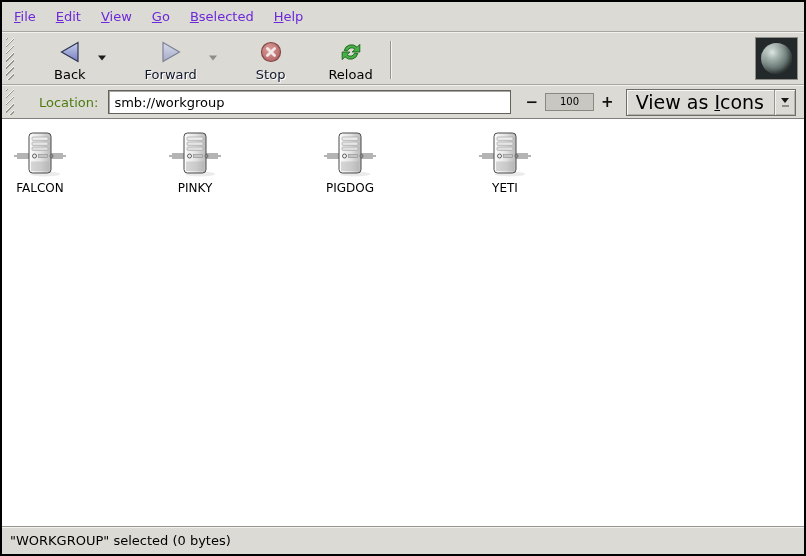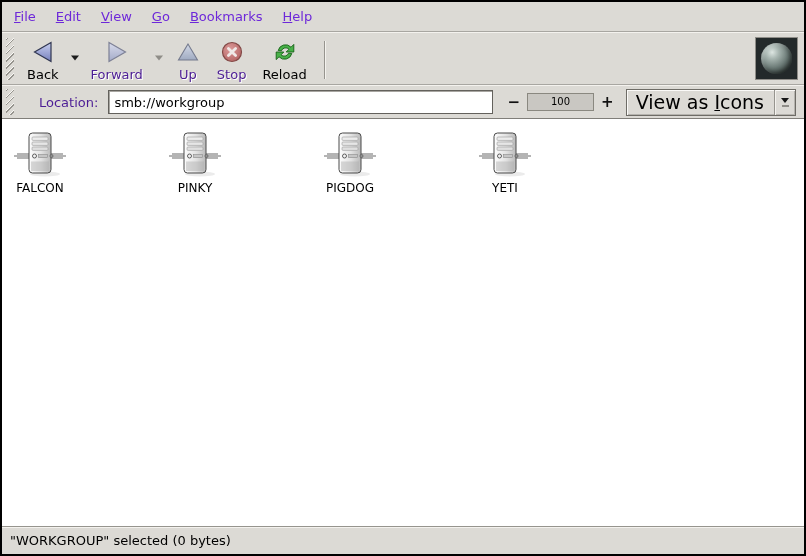--- a/index.html
+++ b/index.html
@@ -38,25 +38,25 @@
     background: #dcdad5;
   }
   .grip {
     width: 8px; height: 42px; margin: 3px 5px 0 2px;
     background: repeating-linear-gradient(135deg,
       #f8f7f4 0px, #f8f7f4 1px, #96948e 1px, #96948e 2px, #dcdad5 2px, #dcdad5 5px);
   }
   .tb-btn {
     display: flex; flex-direction: column; align-items: center;
     padding: 4px 8px 2px; gap: 2px; border: none; background: transparent;
-    font-family: inherit; cursor: default;
+    font-family: inherit; cursor: default; margin-left: 27px;
   }
   .tb-icon { width: 26px; height: 26px; display: flex; align-items: center; justify-content: center; }
   .tb-label { font-size: 13px; color: #000; white-space: nowrap; }
-  .is-disabled .tb-label { color: #4c1d95; text-shadow: 1px 1px 0 #fff; }
+  .is-disabled .tb-label { color: #0f172a; text-shadow: 1px 1px 0 #fff; }
   .tb-caret {
     align-self: flex-start; margin-top: 20px; padding: 0 3px;
     display: flex; align-items: center; border: none; background: transparent;
   }
   .sep-v {
     width: 1px; height: 38px; margin: 6px 9px 0 9px;
     background: #96948e; box-shadow: 1px 0 0 #f4f2ee;
   }
   .throbber {
     margin-left: auto; margin-top: 2px;
@@ -74,33 +74,33 @@
   
   .locationbar {
     height: 34px; flex: 0 0 34px;
     display: flex; align-items: center;
     padding: 0 8px 0 2px;
     border-top: 1px solid #f4f2ee;
     border-bottom: 1px solid #807e79;
     background: #dcdad5;
   }
   .locationbar .grip { height: 26px; margin-top: 0; }
-  .loc-label { font-size: 13px; margin: 0 10px 0 20px; color: #4c1d95; }
+  .loc-label { font-size: 13px; margin: 0 10px 0 20px; color: #4d7c0f; }
   .loc-input {
     flex: 1; height: 24px;
     border: 1px solid #63615c;
     box-shadow: inset 1px 1px 0 #a8a6a1;
     background: #fff; padding: 0 5px;
     font: 13px "DejaVu Sans", "Liberation Sans", sans-serif; color: #000;
   }
   .zoom-ctrl { display: flex; align-items: center; margin: 0 12px 0 14px; gap: 7px; }
   .zoom-btn { font-size: 15px; font-weight: bold; color: #111; background: none; border: none; line-height: 1; font-family: inherit; }
   .zoom-level {
     background: #c9c7c2; border: 1px solid #8a8880;
-    font-size: 10px; color: #000; padding: 2px 23px; line-height: 1.2;
+    font-size: 10px; color: #000; padding: 2px 14px; line-height: 1.2;
   }
   .viewas {
     display: flex; align-items: stretch;
     height: 27px; background: #dcdad5;
     border: 1px solid #6e6c66;
     box-shadow: inset 1px 1px 0 #fbfaf8, inset -1px -1px 0 #b5b3ae;
     cursor: default;
   }
   .viewas-label { font-size: 19px; line-height: 25px; padding: 0 10px 0 9px; white-space: nowrap; }
   .viewas-arrow {
@@ -162,21 +162,21 @@
   </defs>
 </svg>
 
 <div class="window">
 
   <div class="menubar">
     <div class="menu-item"><span></span><span class="accel">F</span><span>ile</span></div>
     <div class="menu-item"><span></span><span class="accel">E</span><span>dit</span></div>
     <div class="menu-item"><span></span><span class="accel">V</span><span>iew</span></div>
     <div class="menu-item"><span></span><span class="accel">G</span><span>o</span></div>
-    <div class="menu-item"><span></span><span class="accel">B</span><span>ookmarks</span></div>
+    <div class="menu-item"><span></span><span class="accel">B</span><span>selected</span></div>
     <div class="menu-item"><span></span><span class="accel">H</span><span>elp</span></div>
   </div>
 
   <div class="toolbar">
     <div class="grip"></div>
 
     <button class="tb-btn">
       <span class="tb-icon">
         <svg width="24" height="24" viewBox="0 0 24 24">
             <polygon points="20,2.5 3.5,12 20,21.5" fill="url(#gBack)" stroke="#2f3550" stroke-width="1.2"></polygon>
@@ -197,28 +197,20 @@
           </svg>
       </span>
       <span class="tb-label">Forward</span>
     </button>
     <button class="tb-caret">
       <svg width="10" height="6" viewBox="0 0 10 6">
           <polygon points="1,0.5 9,0.5 5,5.5" fill="#8f8d88"></polygon>
         </svg>
     </button>
 
-    <button class="tb-btn is-disabled">
-      <span class="tb-icon">
-        <svg width="24" height="24" viewBox="0 0 24 24" opacity="0.9">
-            <polygon points="12,4 2.5,20 21.5,20" fill="url(#gUp)" stroke="#6a7086" stroke-width="1.1"></polygon>
-          </svg>
-      </span>
-      <span class="tb-label">Up</span>
-    </button>
 
     <button class="tb-btn is-disabled">
       <span class="tb-icon">
         <svg width="24" height="24" viewBox="0 0 24 24" opacity="0.85">
           <circle cx="12" cy="12" r="9.5" fill="url(#gStop)" stroke="#73302e" stroke-width="1.2"></circle>
           <path d="M8.4 8.4 L15.6 15.6 M15.6 8.4 L8.4 15.6" stroke="#f4eceb" stroke-width="2.8" stroke-linecap="round"></path>
         </svg>
       </span>
       <span class="tb-label">Stop</span>
     </button>

